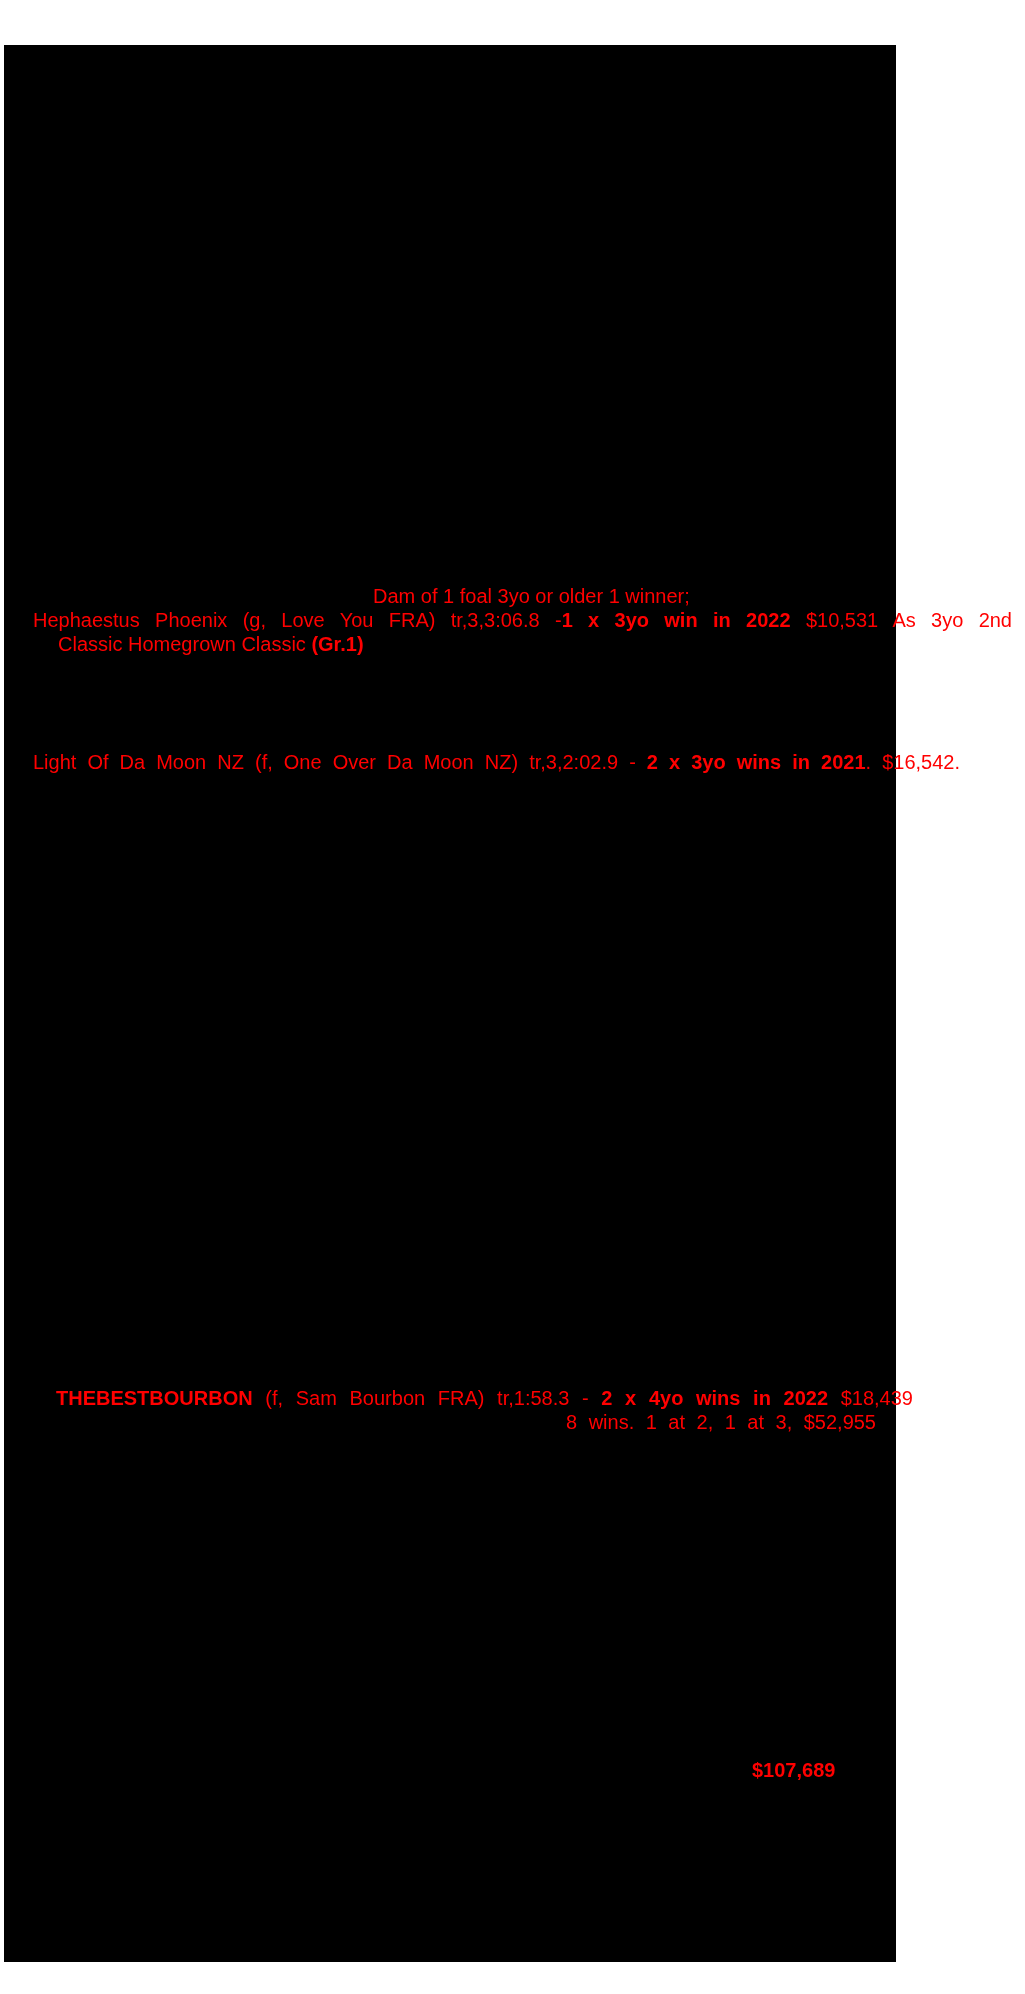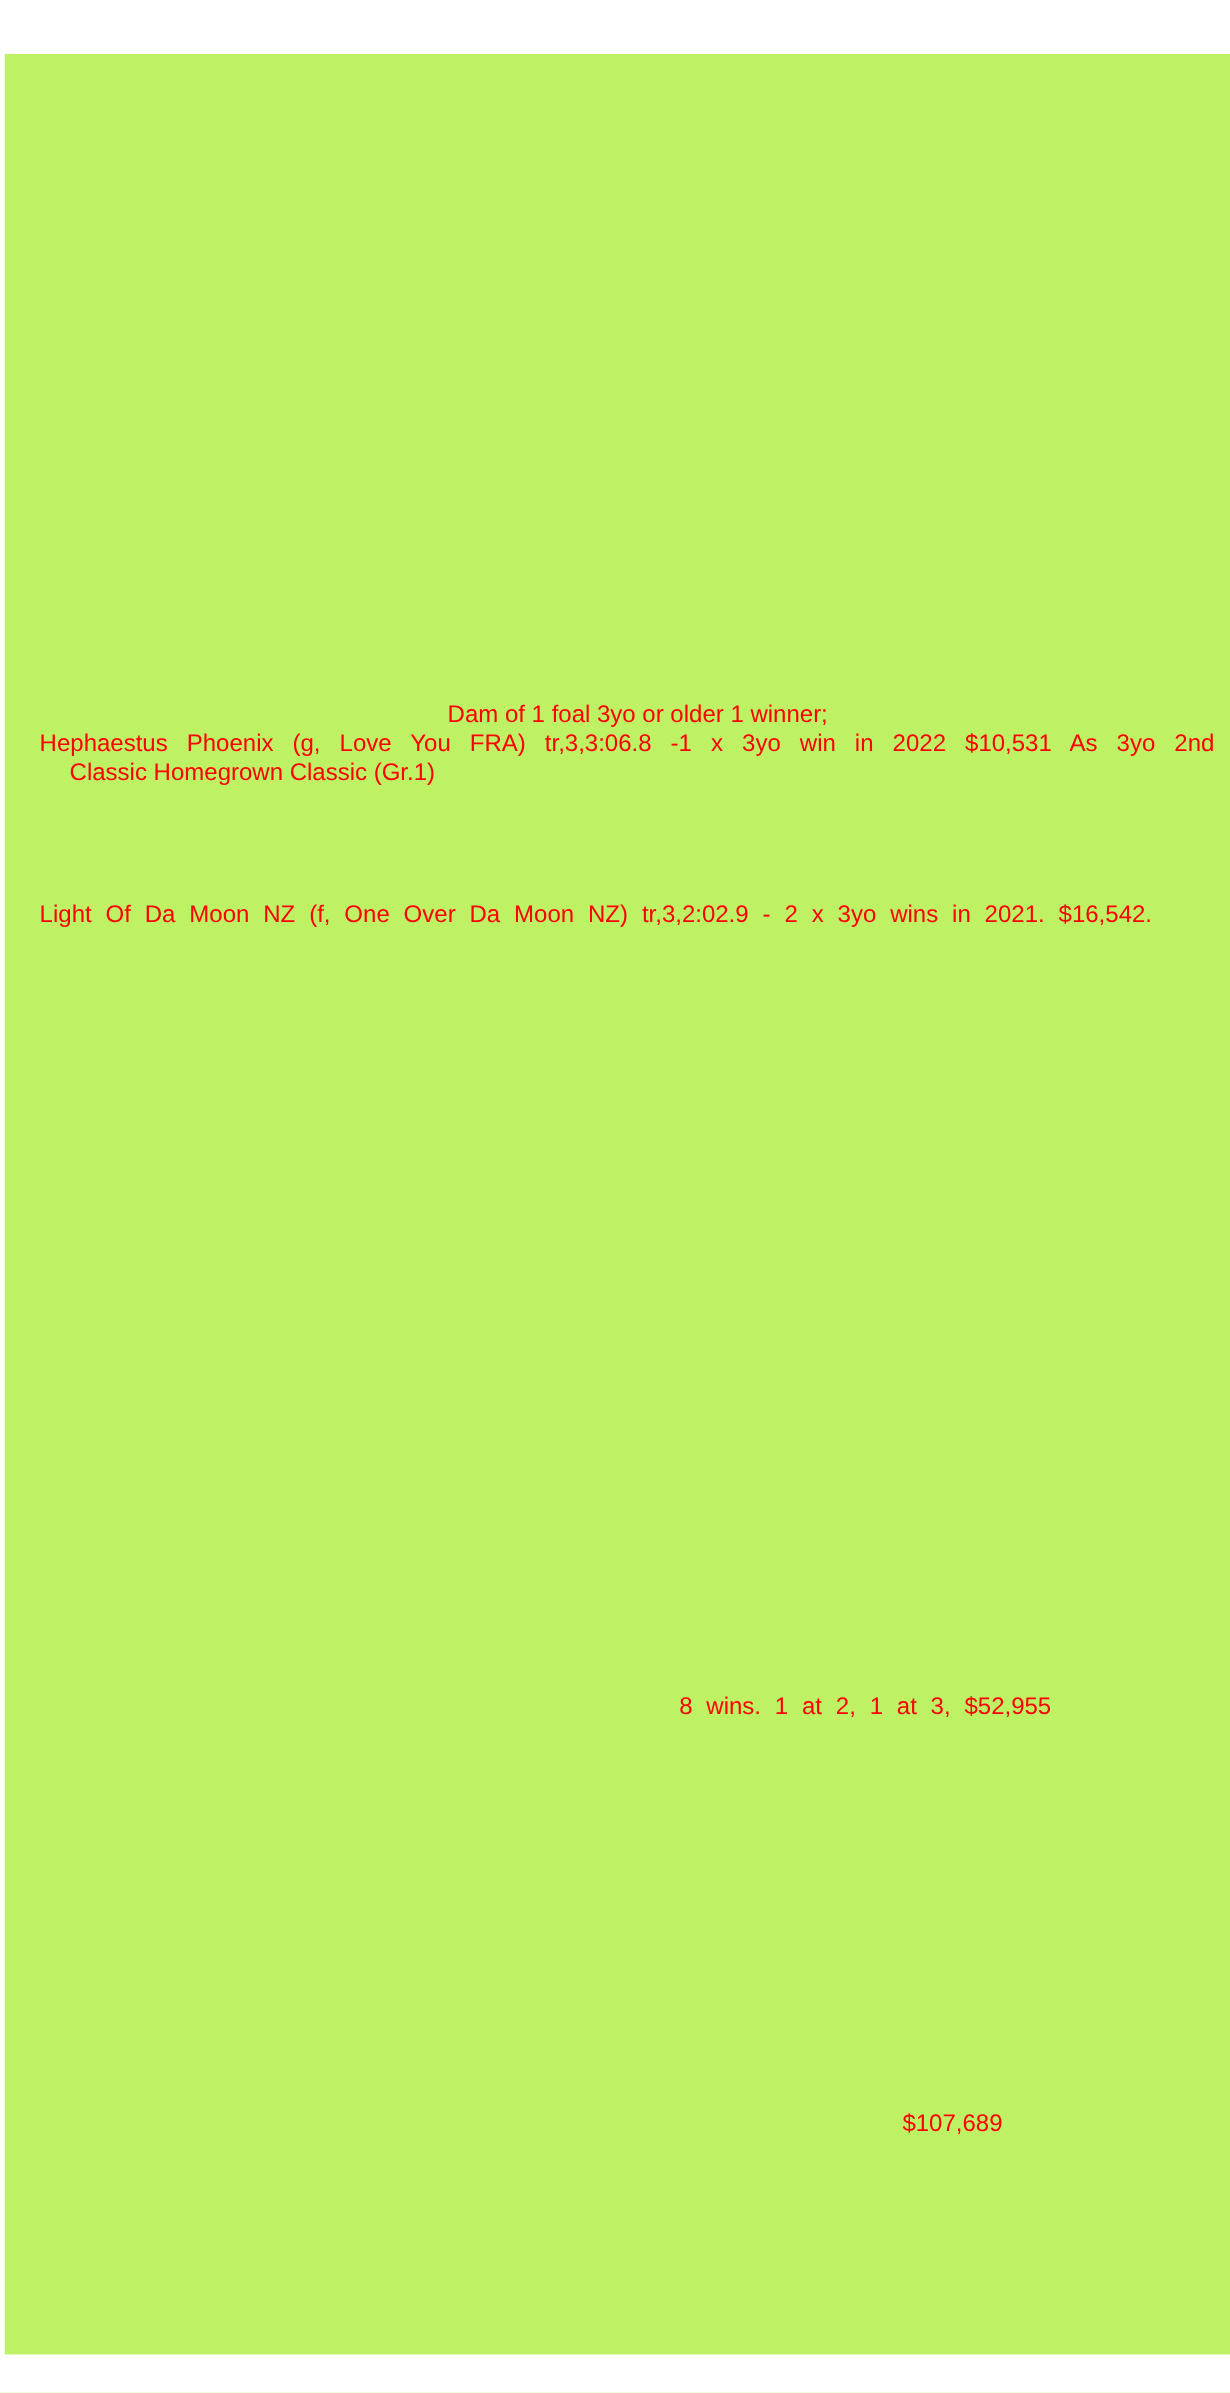--- a/index.html
+++ b/index.html
@@ -11,38 +11,38 @@
     width: 1025px;
     height: 1994px;
     background: #ffffff;
     overflow: hidden;
     font-family: "Liberation Sans", sans-serif;
   }
   .canvas {
     position: absolute;
     left: 4px;
     top: 45px;
-    width: 1021px;
+    width: 892px;
     height: 1917px;
-    background: #bef264;
+    background: #000000;
   }
   .line {
     position: absolute;
     color: #ff0000;
     font-size: 20px;
     line-height: 24px;
     white-space: nowrap;
   }
   .justify {
     white-space: normal;
     text-align: justify;
     -moz-text-align-last: justify;
     text-align-last: justify;
   }
-  .b { font-weight: normal; }
+  .b { font-weight: bold; }
 
   
   .l-dam-summary   { left: 369px; top: 539px; }
   .l-hephaestus    { left: 29px;  top: 563px; width: 979px; }
   .l-vicbred       { left: 54px;  top: 587px; }
   .l-lightofdamoon { left: 29px;  top: 705px; width: 927px; }
   .l-bourbon       { left: 52px;  top: 1341px; width: 857px; }
   .l-racerecord    { left: 562px; top: 1365px; width: 310px; }
   .l-earnings      { left: 748px; top: 1681px; margin-top: 32px; }
 </style>
@@ -60,20 +60,23 @@
   </div>
 
   <div class="line l-vicbred">
     <span>Classic Homegrown Classic </span><span class="b">(Gr.1)</span>
   </div>
 
   <div class="line l-lightofdamoon justify">
     <span>Light Of Da Moon NZ (f, One Over Da Moon NZ) tr,3,2:02.9 - </span><span class="b">2 x 3yo wins in 2021</span><span>. $16,542.</span>
   </div>
 
+  <div class="line l-bourbon justify">
+    <span class="b">THEBESTBOURBON</span><span> (f, Sam Bourbon FRA) tr,1:58.3 - </span><span class="b">2 x 4yo wins in 2022</span><span> $18,439</span>
+  </div>
 
   <div class="line l-racerecord justify">
     <span>8 wins. 1 at 2, 1 at 3, $52,955</span>
   </div>
 
   <div class="line l-earnings b">
     <span>$107,689</span>
   </div>
 
 </div>

